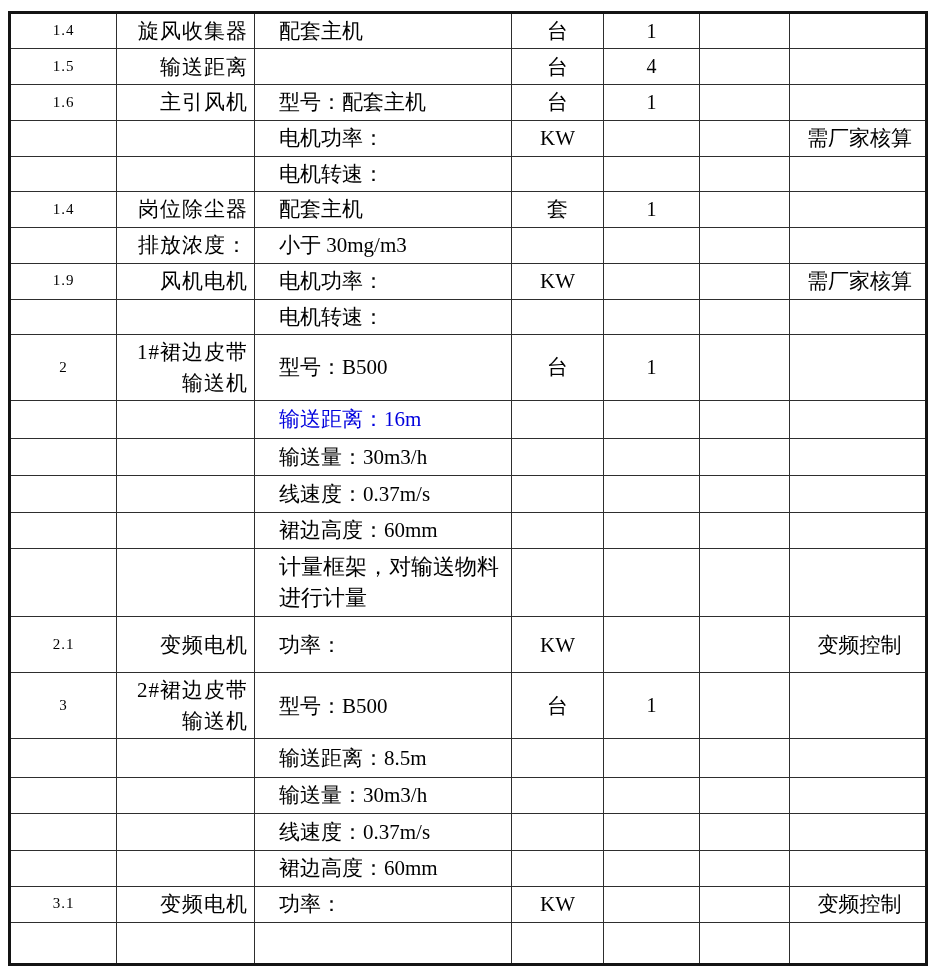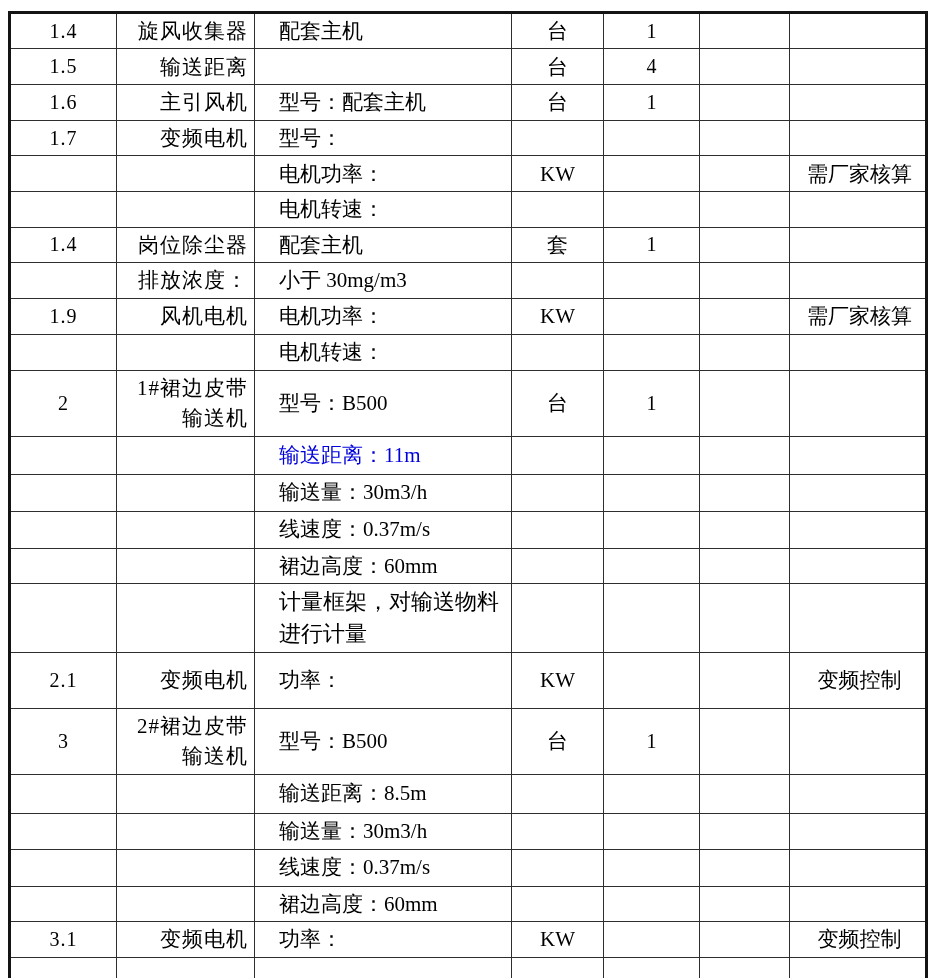--- a/index.html
+++ b/index.html
@@ -29,21 +29,21 @@
   }
   td {
     border: 1px solid #2e2e2e;
     padding: 2px 6px;
     vertical-align: middle;
     white-space: pre-line;
     overflow: hidden;
     line-height: 1.45;
   }
   
-  td.c0 { text-align: center; font-size: 20px; letter-spacing: 1px; }
+  td.c0 { text-align: center; font-size: 15px; letter-spacing: 1px; }
   td.c1 { text-align: right; padding-left: 10px; letter-spacing: 1px; }
   td.c2 { text-align: left; padding-left: 24px; }
   td.c3 { text-align: center; }
   td.c4 { text-align: center; font-size: 20px; }
   td.c5 { text-align: center; }
   td.c6 { text-align: center; padding-left: 10px; }
   td.spec-blue { color: #0000dd; }
   td.spec-bold { font-weight: normal; font-size: 22px; }
 </style>
 </head>
@@ -81,29 +81,20 @@
         </tr>
         <tr style="height: 34px;">
           <td class="c0">1.6</td>
           <td class="c1">主引风机</td>
           <td class="c2">型号：配套主机</td>
           <td class="c3">台</td>
           <td class="c4">1</td>
           <td class="c5"></td>
           <td class="c6"></td>
         </tr>
-        <tr style="height: 34px;">
-          <td class="c0">1.7</td>
-          <td class="c1">变频电机</td>
-          <td class="c2">型号：</td>
-          <td class="c3"></td>
-          <td class="c4"></td>
-          <td class="c5"></td>
-          <td class="c6"></td>
-        </tr>
         <tr style="height: 36px;">
           <td class="c0"></td>
           <td class="c1"></td>
           <td class="c2">电机功率：</td>
           <td class="c3">KW</td>
           <td class="c4"></td>
           <td class="c5"></td>
           <td class="c6">需厂家核算</td>
         </tr>
         <tr style="height: 32px;">
@@ -157,21 +148,21 @@
 输送机</td>
           <td class="c2">型号：B500</td>
           <td class="c3">台</td>
           <td class="c4">1</td>
           <td class="c5"></td>
           <td class="c6"></td>
         </tr>
         <tr style="height: 38px;">
           <td class="c0"></td>
           <td class="c1"></td>
-          <td class="c2 spec-blue">输送距离：11m</td>
+          <td class="c2 spec-blue">输送距离：16m</td>
           <td class="c3"></td>
           <td class="c4"></td>
           <td class="c5"></td>
           <td class="c6"></td>
         </tr>
         <tr style="height: 37px;">
           <td class="c0"></td>
           <td class="c1"></td>
           <td class="c2">输送量：30m3/h</td>
           <td class="c3"></td>

